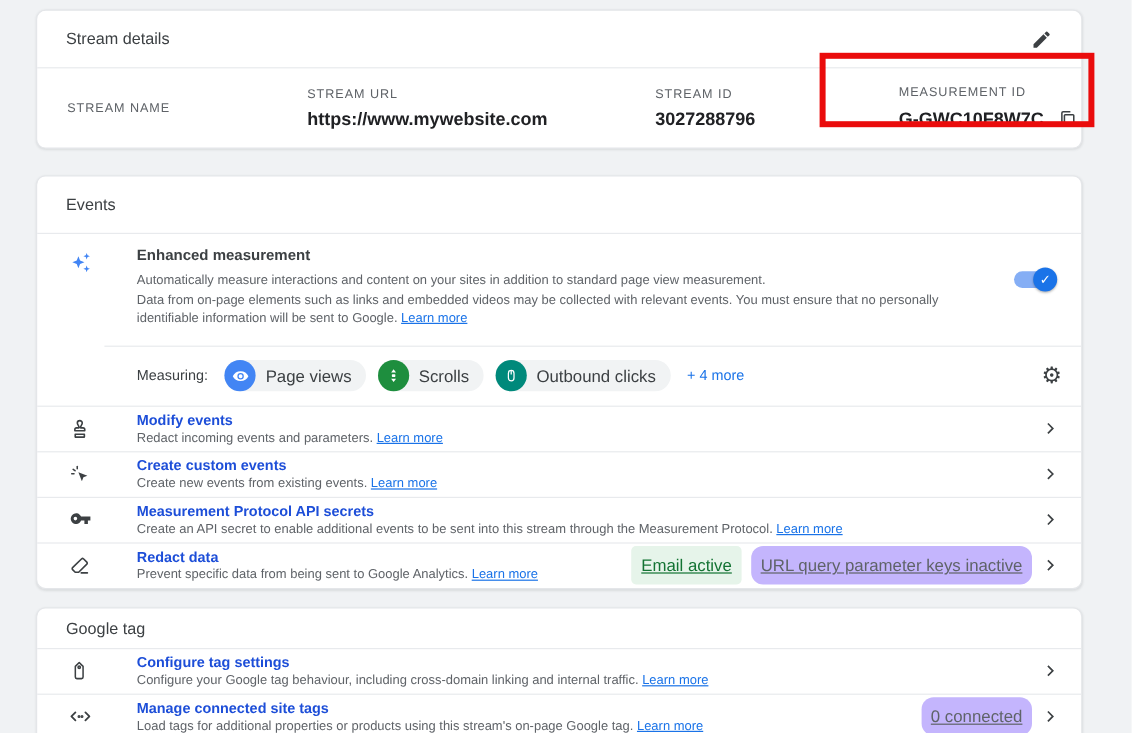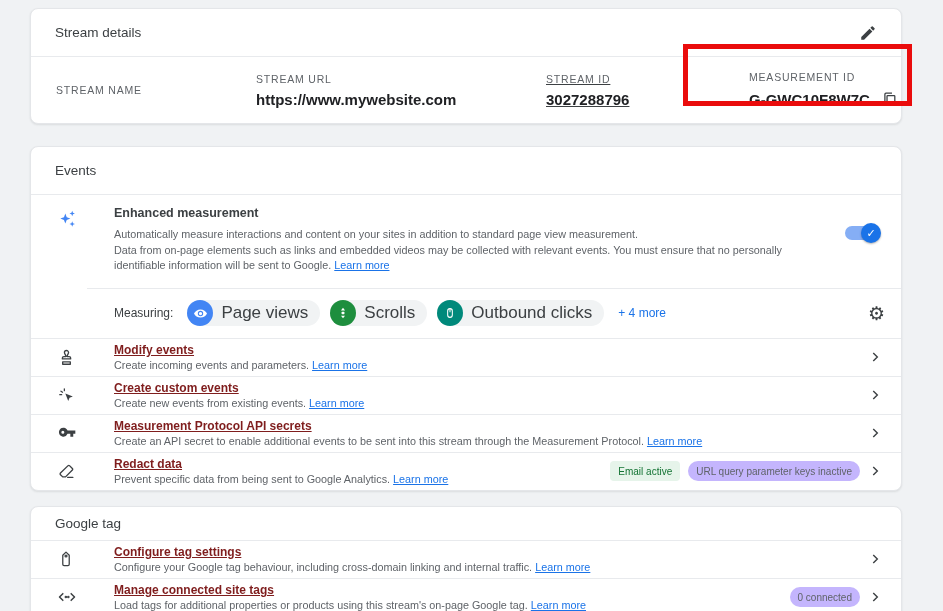--- a/index.html
+++ b/index.html
@@ -24,21 +24,21 @@
     padding:0 20px 0 24px;
     border-bottom:1px solid #e8eaed;
     font-size:13.5px; color:#3c4043;
   }
   .icon-btn { display:flex; align-items:center; justify-content:center; width:26px; height:26px; cursor:pointer; }
 
   
   .card-stream { margin-top:8px; }
   .fields { display:flex; align-items:center; height:66px; padding-left:25px; }
   .field { display:flex; flex-direction:column; gap:6px; }
-  .f1 { width:200px; } .f2 { width:290px; } .f3 { width:175px;text-decoration:underline; }
+  .f1 { width:200px; } .f2 { width:290px; } .f3 { width:175px; }
   .f4 { flex:1; padding-left:28px; }
   .field-label { font-size:10.5px; letter-spacing:.8px; color:#5f6368; }
   .field-value { font-size:15px; font-weight:bold; color:#202124; display:flex; align-items:center; gap:10px; }
   .highlight-box {
     position:absolute; left:683px; top:44px; width:229px; height:62px;
     border:5px solid #ea0c0c; z-index:9; pointer-events:none;
   }
 
   
   .card-events { margin-top:22px; }
@@ -59,32 +59,32 @@
     margin-left:56px; border-top:1px solid #e8eaed; margin-top:14px;
     display:flex; align-items:center; height:50px; padding-left:27px; padding-right:16px; gap:10px;
   }
   .measuring-label { font-size:12px; color:#3c4043; margin-right:4px; }
   .chip {
     display:flex; align-items:center; background:#f1f3f4; border-radius:14px;
     height:26px; padding-right:12px; gap:8px; cursor:pointer;
   }
   .chip-circle { width:26px; height:26px; border-radius:50%; display:flex; align-items:center; justify-content:center; }
   .chip-circle.blue { background:#4285f4; } .chip-circle.green { background:#1e8e3e; } .chip-circle.teal { background:#00897b; }
-  .chip-label { font-size:17px; color:#3c4043; }
+  .chip-label { font-size:14px; color:#3c4043; }
   .more-link { font-size:12px; color:#1a73e8; margin-left:4px; cursor:pointer;text-align:right; }
   .gear { margin-left:auto; font-size:19px; color:#3c4043; cursor:pointer; line-height:1; }
 
   
   .row { display:flex; align-items:center; height:38px; border-top:1px solid #e8eaed; cursor:pointer; }
   .row-icon { width:83px; flex:0 0 83px; padding-left:26px; display:flex; align-items:center; }
   .row-text { flex:1; min-width:0; }
-  .row-title { font-size:12px; font-weight:bold; color:#7f1d1d; line-height:1.25;text-decoration:underline; }
+  .row-title { font-size:12px; font-weight:bold; color:#1d4ed8; line-height:1.25; }
   .row-desc { font-size:10.8px; color:#5f6368; line-height:1.3; }
   .row-right { display:flex; align-items:center; gap:8px; padding-right:19px; }
-  .badge { height:20px; display:flex; align-items:center; border-radius:4px; padding:0 8px; font-size:10px; white-space:nowrap; }
+  .badge { height:32px; display:flex; align-items:center; border-radius:4px; padding:0 8px; font-size:14px; white-space:nowrap;text-decoration:underline; }
   .badge.green { background:#e6f4ea; color:#137333; }
   .badge.grey { background:#c4b5fd; color:#5f6368;border-radius:10px; }
   .badge.yellow { background:#fef7e0; color:#e8710a; }
   .chev { display:flex; align-items:center; }
 
   
   .card-gtag { margin-top:15px; }
   .card-gtag .card-header { height:33px; border-bottom:none; }
   svg { display:block; }
 </style>
@@ -195,21 +195,21 @@
       <div class="row-icon">
         <span>
           <svg width="19" height="19" viewBox="0 0 24 24" fill="none" stroke="#3c4043" stroke-width="1.7" stroke-linejoin="round">
               <path d="M12 3.2a2.6 2.6 0 00-2.6 2.6c0 1 .5 1.7 1 2.4.5.7.8 1.3.8 2.6H8.6a1.8 1.8 0 00-1.8 1.8v1.2h10.4v-1.2a1.8 1.8 0 00-1.8-1.8h-2.6c0-1.3.3-1.9.8-2.6.5-.7 1-1.4 1-2.4A2.6 2.6 0 0012 3.2z"></path>
               <path d="M7.2 17.5h9.6v3H7.2z"></path>
             </svg>
         </span>
       </div>
       <div class="row-text">
         <div class="row-title">Modify events</div>
-        <div class="row-desc"><span>Create incoming events and parameters.</span> <a class="link">Learn more</a></div>
+        <div class="row-desc"><span>Redact incoming events and parameters.</span> <a class="link">Learn more</a></div>
       </div>
       <div class="row-right">
         <span class="chev">
             <svg width="14" height="14" viewBox="0 0 24 24" fill="none" stroke="#3c4043" stroke-width="2.4">
               <path d="M9 5l7 7-7 7"></path>
             </svg>
           </span>
       </div>
     </div>
 

